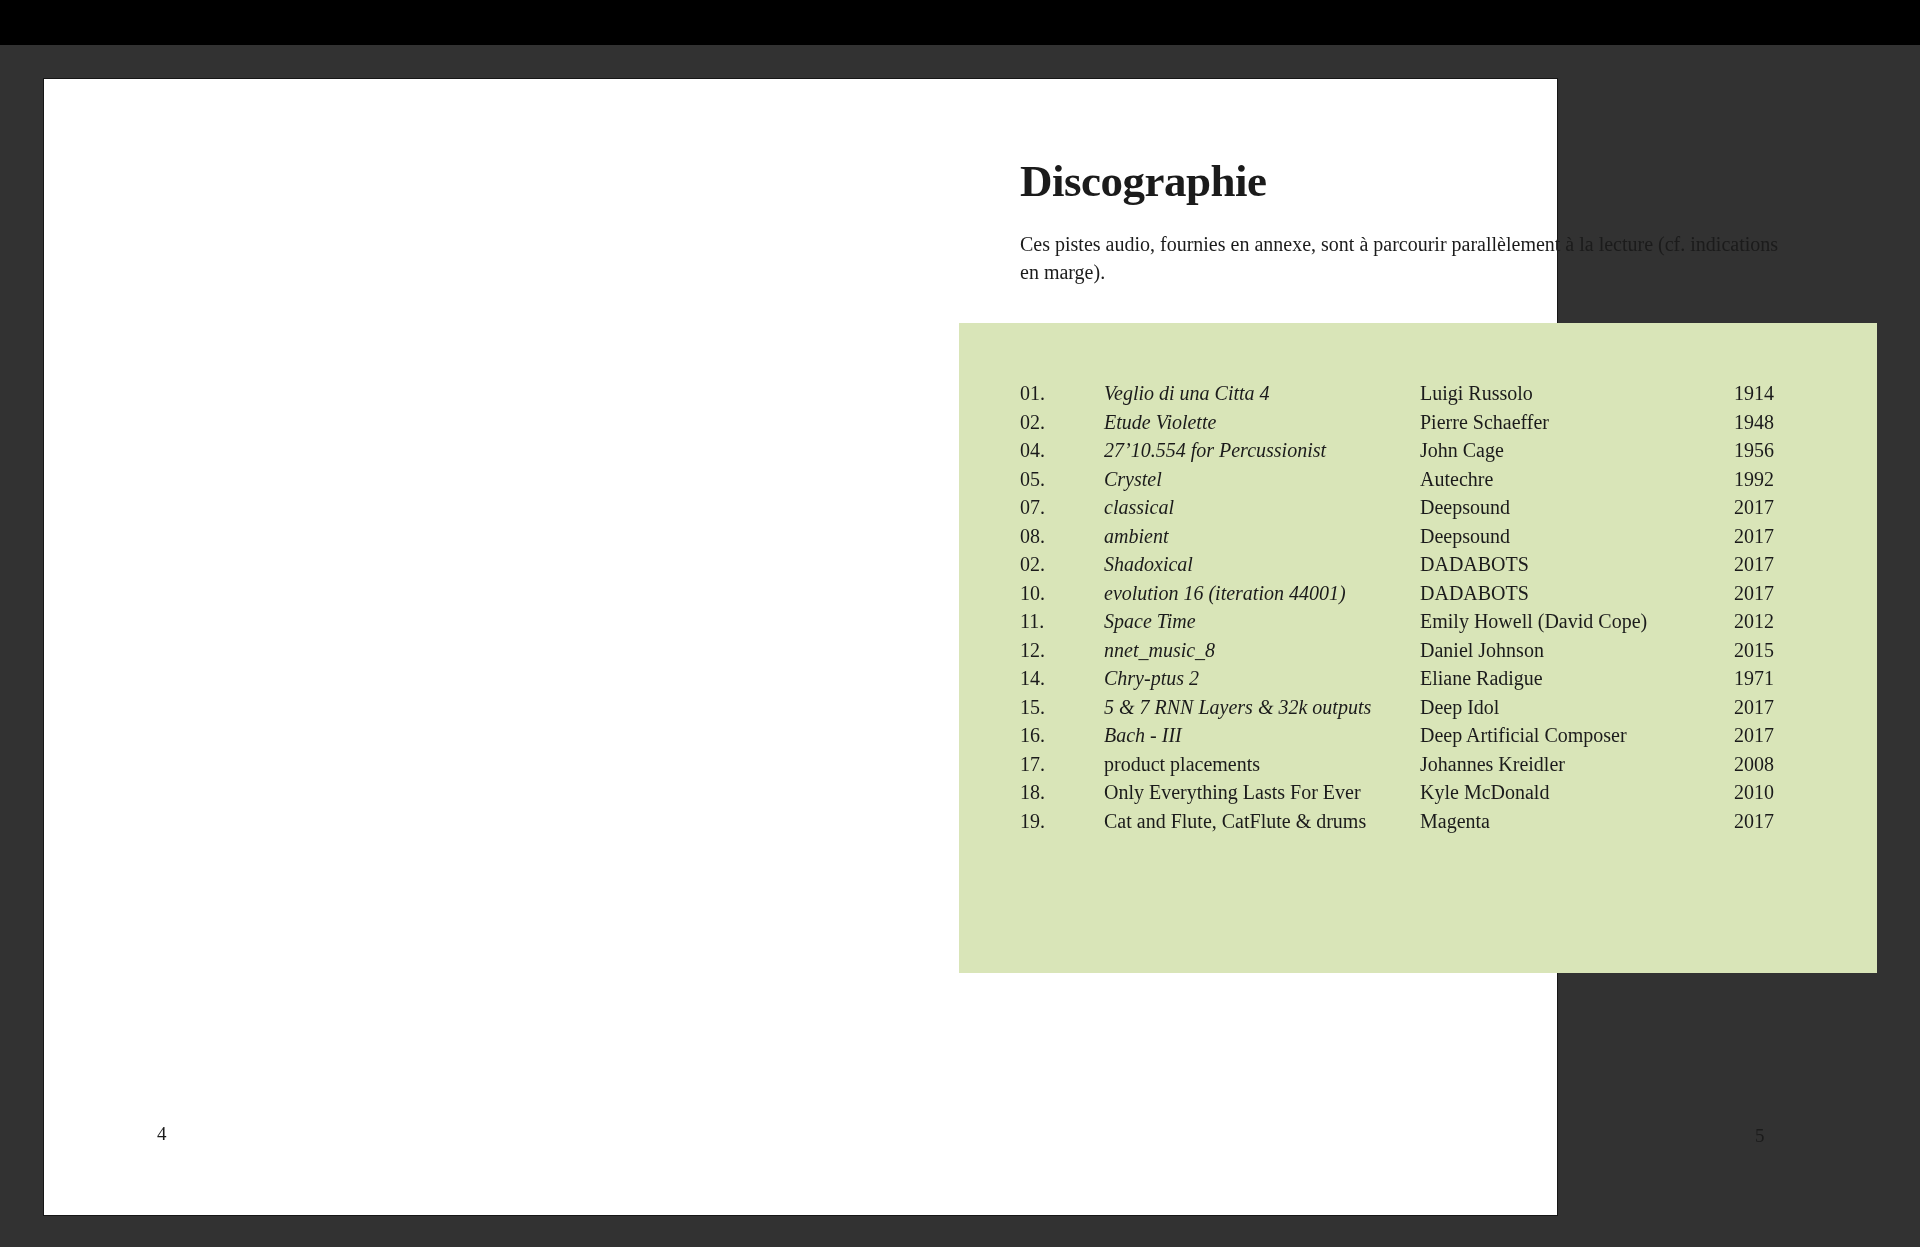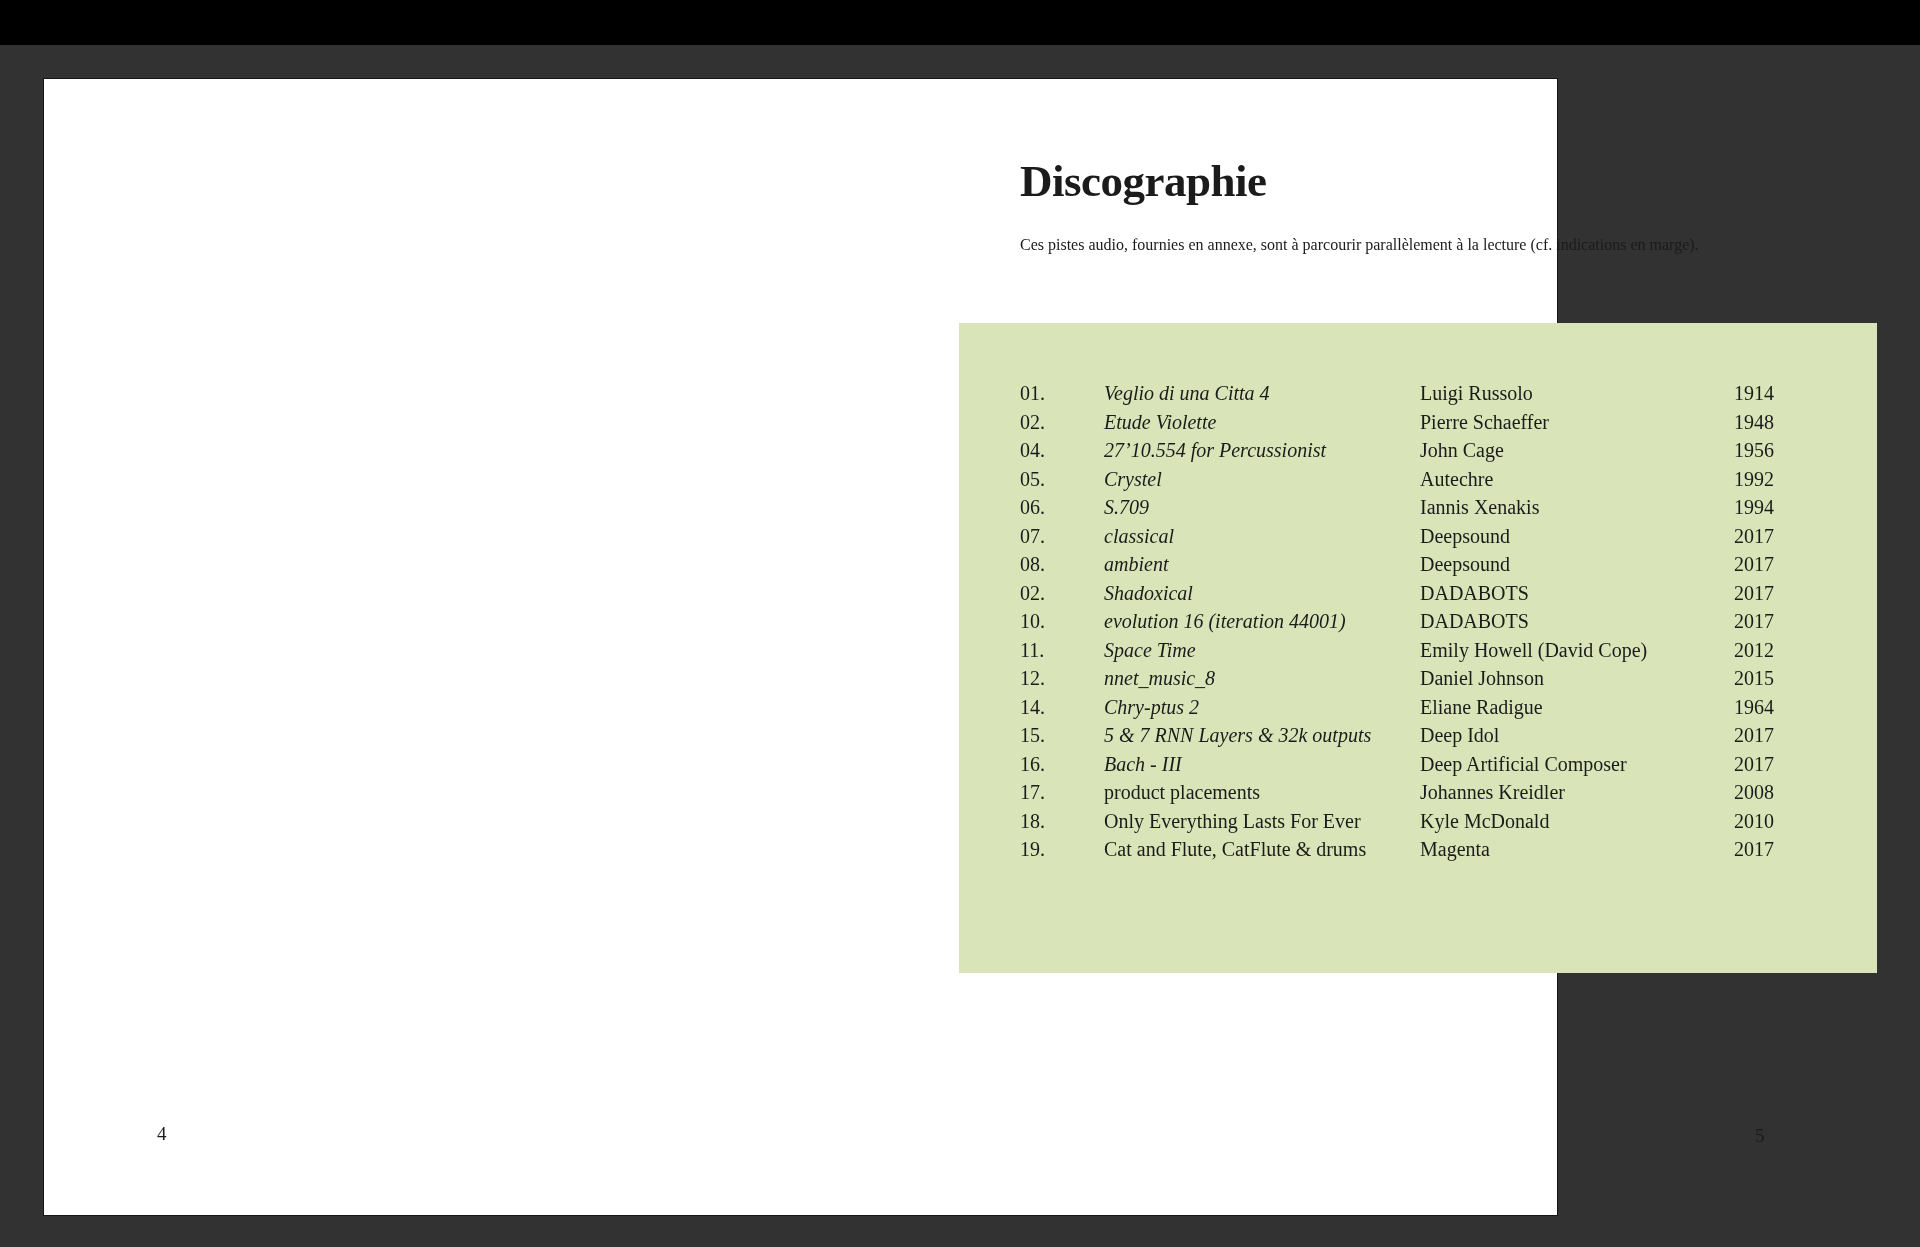--- a/index.html
+++ b/index.html
@@ -41,21 +41,21 @@
     font-size: 45px;
     font-weight: 700;
     letter-spacing: -0.5px;
     color: var(--ink, #1b1b1b);
   }
 
   .intro {
     position: absolute;
     left: 976px; top: 152px;
     width: 760px;
-    font-size: 16px;
+    font-size: 20px;
     line-height: 27.5px;
     color: var(--ink, #1b1b1b);
   }
 
   .track-block {
     position: absolute;
     left: 915px; top: 244px;
     width: 918px; height: 650px;
     background: var(--highlight, #d9e5b8);
   }
@@ -115,26 +115,20 @@
             <span class="t-artist">John Cage</span>
             <span class="t-year">1956</span>
           </div>
           <div class="track-row">
             <span class="t-num">05.</span>
             <span class="t-title italic">Crystel</span>
             <span class="t-artist">Autechre</span>
             <span class="t-year">1992</span>
           </div>
           <div class="track-row">
-            <span class="t-num">06.</span>
-            <span class="t-title italic">S.709</span>
-            <span class="t-artist">Iannis Xenakis</span>
-            <span class="t-year">1994</span>
-          </div>
-          <div class="track-row">
             <span class="t-num">07.</span>
             <span class="t-title italic">classical</span>
             <span class="t-artist">Deepsound</span>
             <span class="t-year">2017</span>
           </div>
           <div class="track-row">
             <span class="t-num">08.</span>
             <span class="t-title italic">ambient</span>
             <span class="t-artist">Deepsound</span>
             <span class="t-year">2017</span>
@@ -160,21 +154,21 @@
           <div class="track-row">
             <span class="t-num">12.</span>
             <span class="t-title italic">nnet_music_8</span>
             <span class="t-artist">Daniel Johnson</span>
             <span class="t-year">2015</span>
           </div>
           <div class="track-row">
             <span class="t-num">14.</span>
             <span class="t-title italic">Chry-ptus 2</span>
             <span class="t-artist">Eliane Radigue</span>
-            <span class="t-year">1964</span>
+            <span class="t-year">1971</span>
           </div>
           <div class="track-row">
             <span class="t-num">15.</span>
             <span class="t-title italic">5 &amp; 7 RNN Layers &amp; 32k outputs</span>
             <span class="t-artist">Deep Idol</span>
             <span class="t-year">2017</span>
           </div>
           <div class="track-row">
             <span class="t-num">16.</span>
             <span class="t-title italic">Bach - III</span>

